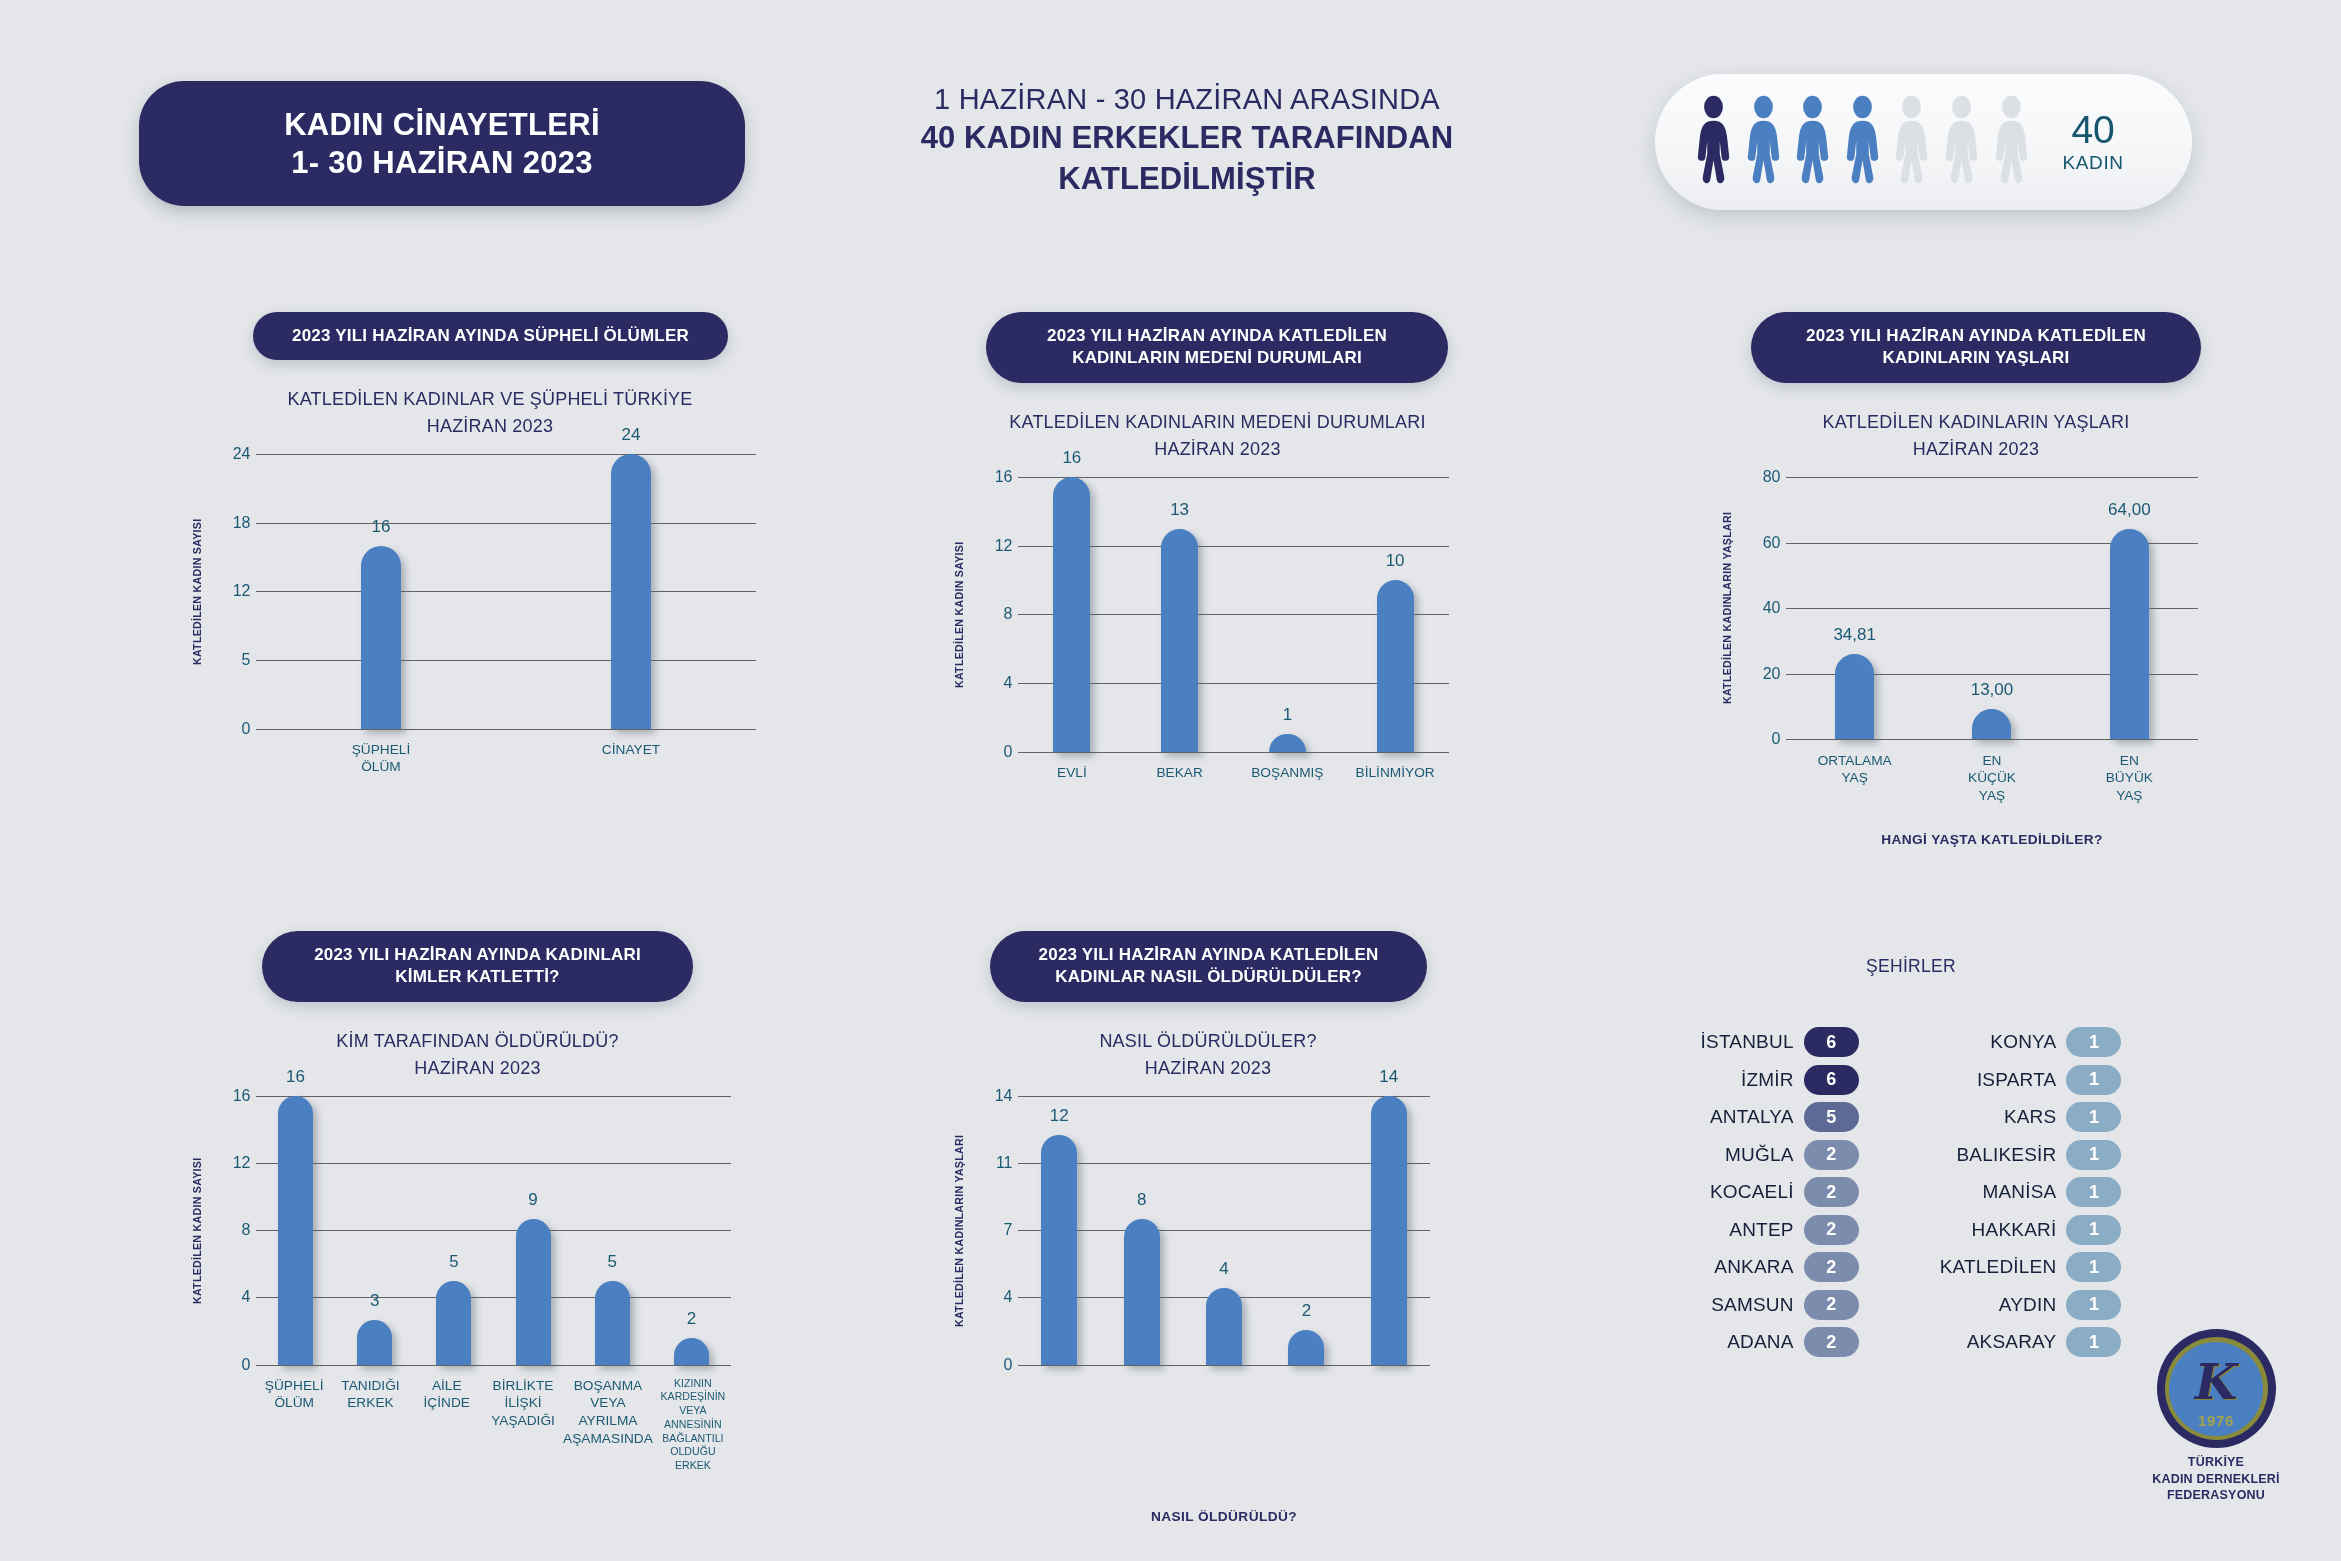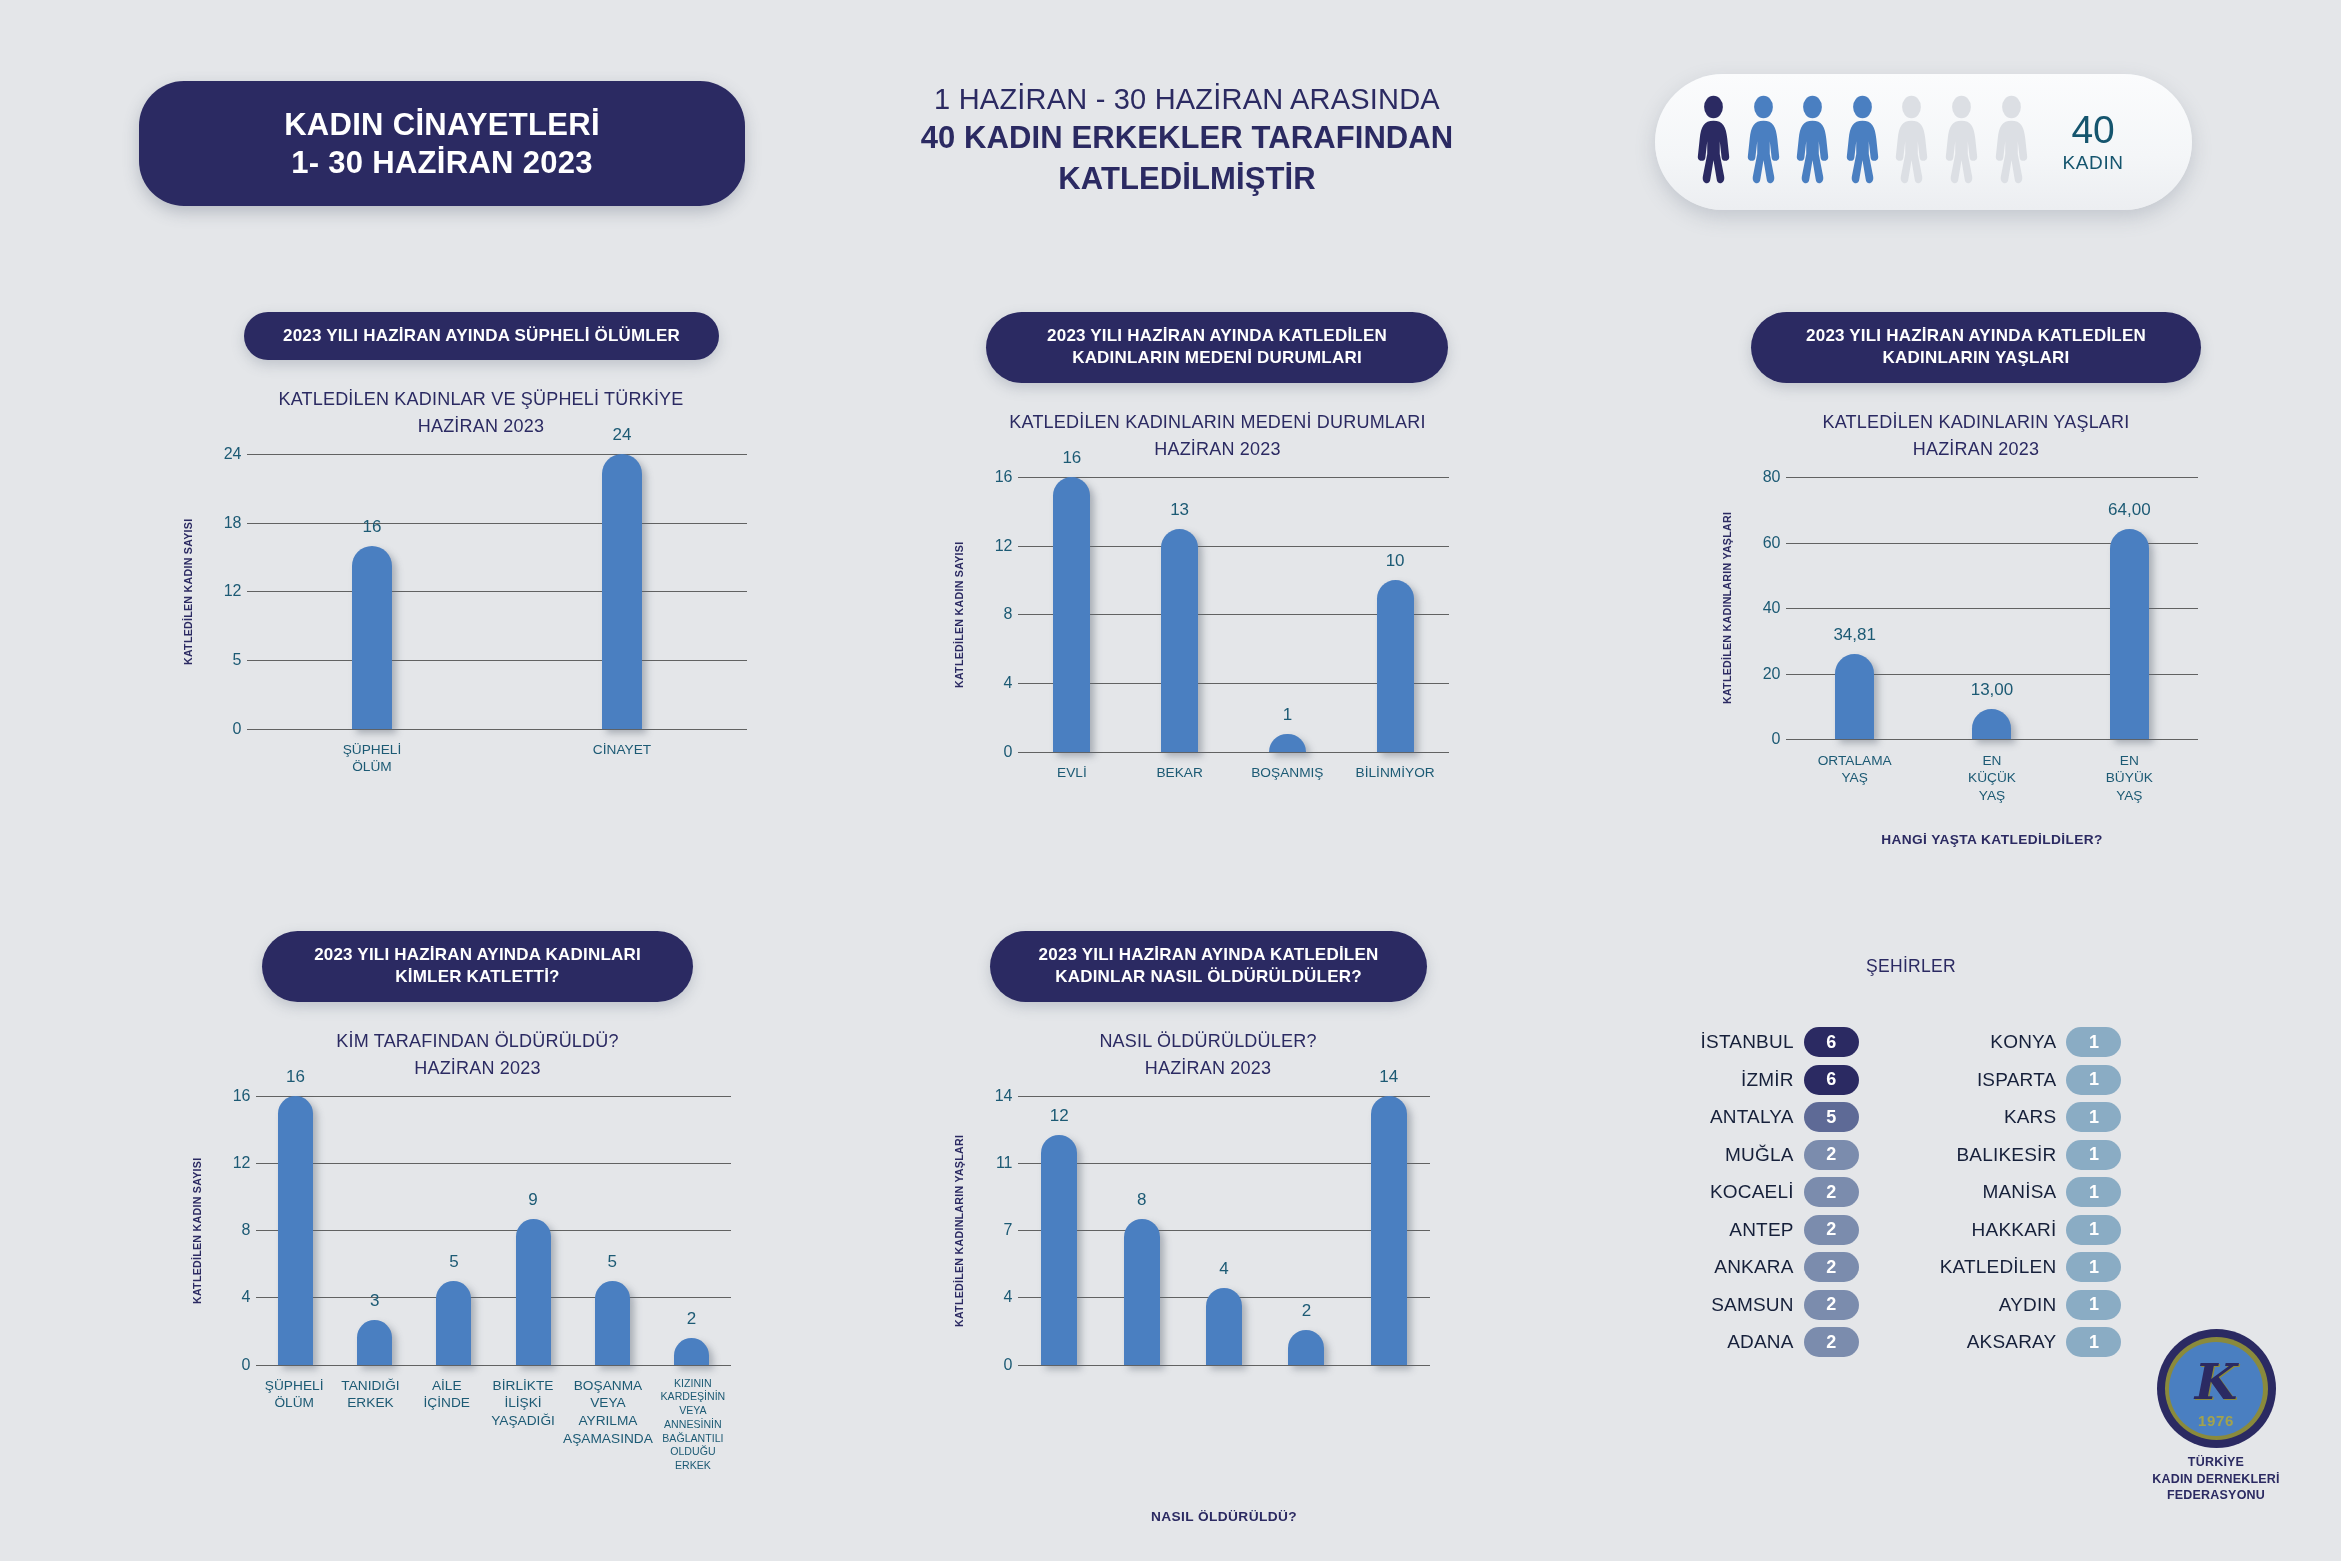--- a/index.html
+++ b/index.html
@@ -154,21 +154,21 @@
           </svg></div>
       </div>
     <div id="people-count">
       <div class="num">40</div>
       <div class="lab">KADIN</div>
     </div>
   </div>
 </div>
 
 <div id="panels-root">
-    <div class="panel" style="left: 178px; top: 312px; width: 606px;">
+    <div class="panel" style="left: 187px; top: 312px; width: 606px;">
       <div class="pill-head" style="width: 475px; margin-left: 66px;">2023 YILI HAZİRAN AYINDA SÜPHELİ ÖLÜMLER</div>
       <div class="chart-title">
         <div>KATLEDİLEN KADINLAR VE ŞÜPHELİ TÜRKİYE</div>
         <div>HAZİRAN 2023</div>
       </div>
       <div class="plot-wrap" style="height: 329px;">
         <div class="ylabel" style="height: 275px; width: 19px;">KATLEDİLEN KADIN SAYISI</div>
         <div class="ytick-col" style="left: 27.5px; height: 275px;">
           <div class="ytick" style="top: 275px; width: 36px;">0</div>
           <div class="ytick" style="top: 206px; width: 36px;">5</div>

